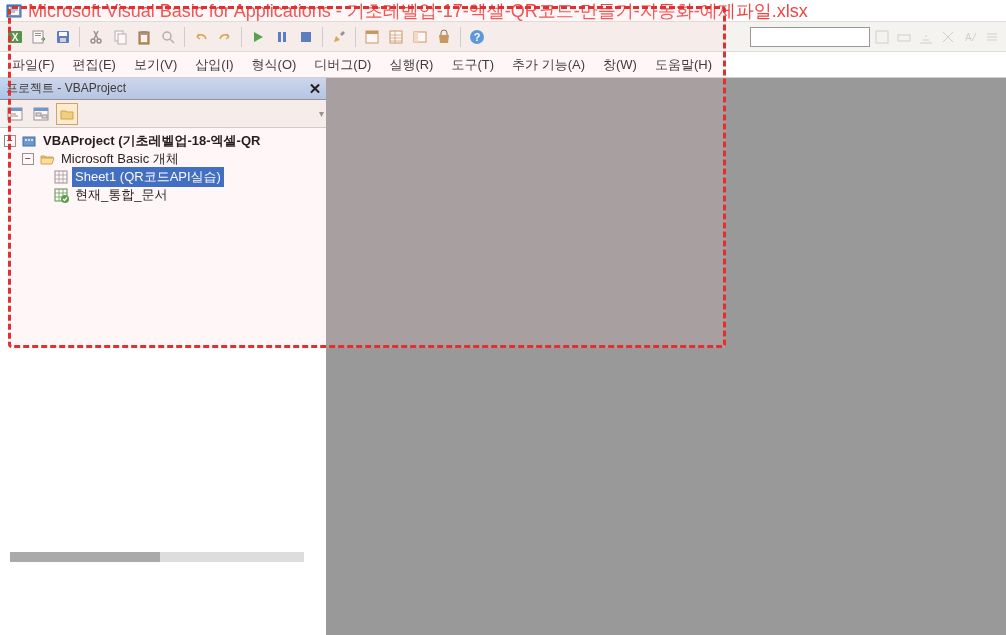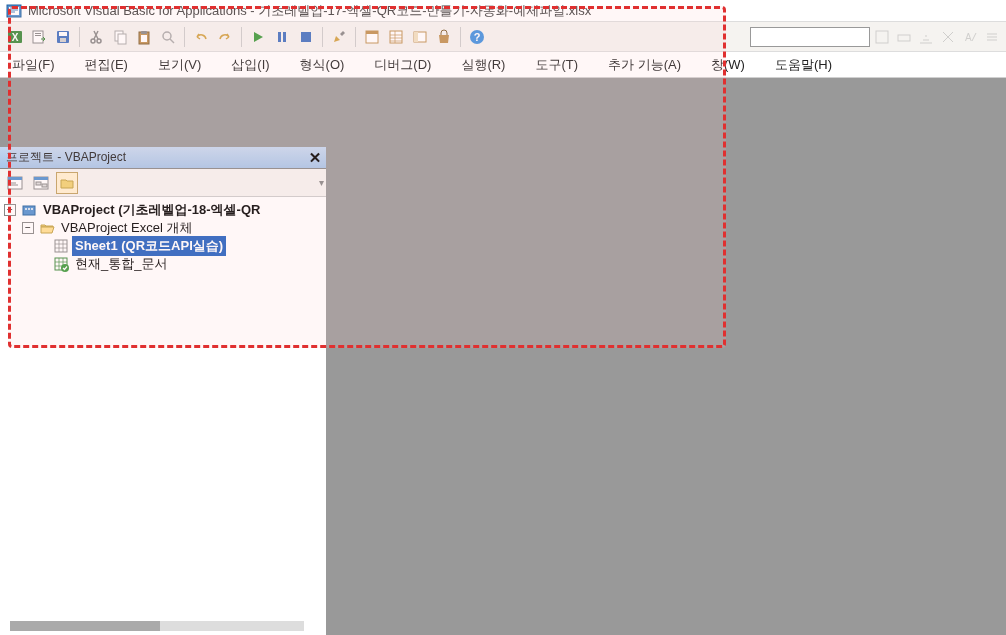--- a/index.html
+++ b/index.html
@@ -2,48 +2,48 @@
 <html><head>
 <meta charset="utf-8">
 <style>
 * { box-sizing: border-box; margin: 0; padding: 0; }
 body { font-family: "Malgun Gothic", "Segoe UI", sans-serif; font-size: 12px; width: 1006px; height: 635px; overflow: hidden; background: #999; position: relative; }
 
 .highlight-box { position: absolute; left: 8px; top: 6px; width: 718px; height: 342px; border: 3px dashed #e03030; background: rgba(255,200,200,0.15); pointer-events: none; z-index: 100; border-radius: 4px; }
 
 .titlebar { height: 22px; background: #fff; display: flex; align-items: center; padding: 0 6px; border-bottom: 1px solid #ddd; }
 .titlebar .app-icon { width: 16px; height: 16px; margin-right: 6px; display: inline-flex; }
-.titlebar .title { color: #404040; font-size: 13px; }
+.titlebar .title { color: #ef4444; font-size: 18px; }
 
 .toolbar { height: 30px; background: #f5f3f0; display: flex; align-items: center; padding: 0 4px; gap: 2px; border-bottom: 1px solid #ddd; }
 .toolbar .tb-btn { width: 22px; height: 22px; display: inline-flex; align-items: center; justify-content: center; border-radius: 2px; }
 .toolbar .sep { width: 1px; height: 20px; background: #ccc; margin: 0 3px; }
 .toolbar .dropdown-wide { width: 120px; height: 20px; border: 1px solid #999; background: #fff; margin-left: 260px; }
 .toolbar .grey-btn { width: 20px; height: 20px; display: inline-flex; align-items: center; justify-content: center; opacity: 0.4; }
 
-.menubar { height: 26px; background: #fff; display: flex; align-items: center; padding: 0 4px; gap: 14px; border-bottom: 1px solid #d0d0d0; }
+.menubar { height: 26px; background: #fff; display: flex; align-items: center; padding: 0 4px; gap: 2px; border-bottom: 1px solid #d0d0d0; }
 .menubar .menu-item { padding: 3px 8px; font-size: 13px; color: #222; cursor: default; }
 
-.main-area { display: flex; height: calc(635px - 22px - 30px - 26px); align-items: flex-end; }
+.main-area { display: flex; height: calc(635px - 22px - 30px - 26px); }
 .project-panel { width: 328px; background: #fff; border-right: 2px solid #999; display: flex; flex-direction: column; }
 .panel-header { height: 22px; background: linear-gradient(#c5d8f0, #a8c5e8); display: flex; align-items: center; justify-content: space-between; padding: 0 2px 0 6px; border-bottom: 1px solid #888; }
 .panel-header .panel-title { font-size: 12px; color: #222; }
 .panel-header .close-btn { width: 18px; height: 18px; display: flex; align-items: center; justify-content: center; font-weight: bold; font-size: 15px; cursor: pointer; }
 
 .panel-toolbar { height: 28px; background: #f5f3f0; display: flex; align-items: center; padding: 0 4px; gap: 4px; border-bottom: 1px solid #ccc; position: relative; }
 .panel-toolbar .pt-btn { width: 22px; height: 22px; display: inline-flex; align-items: center; justify-content: center; }
 .panel-toolbar .pt-btn.active { border: 1px solid #c0a060; background: #fff0d0; }
 .panel-toolbar .drag-handle { position: absolute; right: 2px; font-size: 10px; color: #888; }
 
 .tree { flex: 1; overflow: auto; padding: 4px 2px; font-size: 13px; }
 .tree-row { display: flex; align-items: center; height: 18px; white-space: nowrap; cursor: default; }
 .tree-row .expander { width: 12px; height: 12px; border: 1px solid #888; display: inline-flex; align-items: center; justify-content: center; font-size: 10px; line-height: 1; margin-right: 2px; background: #fff; }
 .tree-row .tree-icon { width: 16px; height: 16px; margin: 0 3px; display: inline-flex; align-items: center; justify-content: center; }
 .tree-row .label { padding: 1px 3px; }
-.tree-row .label.selected { background: #2060c0; color: #fff; font-weight: bold; }
+.tree-row .label.selected { background: #2060c0; color: #fff; }
 .tree-row .label.bold { font-weight: bold; }
 
 .code-area { flex: 1; background: #999; }
 
 .scrollbar-bottom { height: 10px; background: #ddd; margin: 8px 20px 0 8px; }
 .scrollbar-bottom .thumb { height: 100%; width: 150px; background: #aaa; }
 
 svg { display: block; }
 </style>
 </head>
@@ -268,21 +268,21 @@
         <span class="label bold">VBAProject (기초레벨업-18-엑셀-QR</span>
       </div>
       <div class="tree-row" style="padding-left:20px">
         <span class="expander">−</span>
         <span class="tree-icon">
             <svg width="16" height="16">
               <path d="M2 5h4l1 1h7v1h-12z" fill="#f0d070" stroke="#c0a040"></path>
               <path d="M2 7h13l-2 6h-11z" fill="#ffe090" stroke="#c0a040"></path>
             </svg>
           </span>
-        <span class="label">VBAProject Excel 개체</span>
+        <span class="label">Microsoft Basic 개체</span>
       </div>
       <div class="tree-row" style="padding-left:48px">
         <span class="tree-icon">
             <svg width="16" height="16">
               <rect x="2" y="2" width="12" height="12" fill="#fff" stroke="#888"></rect>
               <path d="M2 6h12M2 10h12M6 2v12M10 2v12" stroke="#888" stroke-width="0.7"></path>
             </svg>
           </span>
         <span class="label selected">Sheet1 (QR코드API실습)</span>
       </div>

